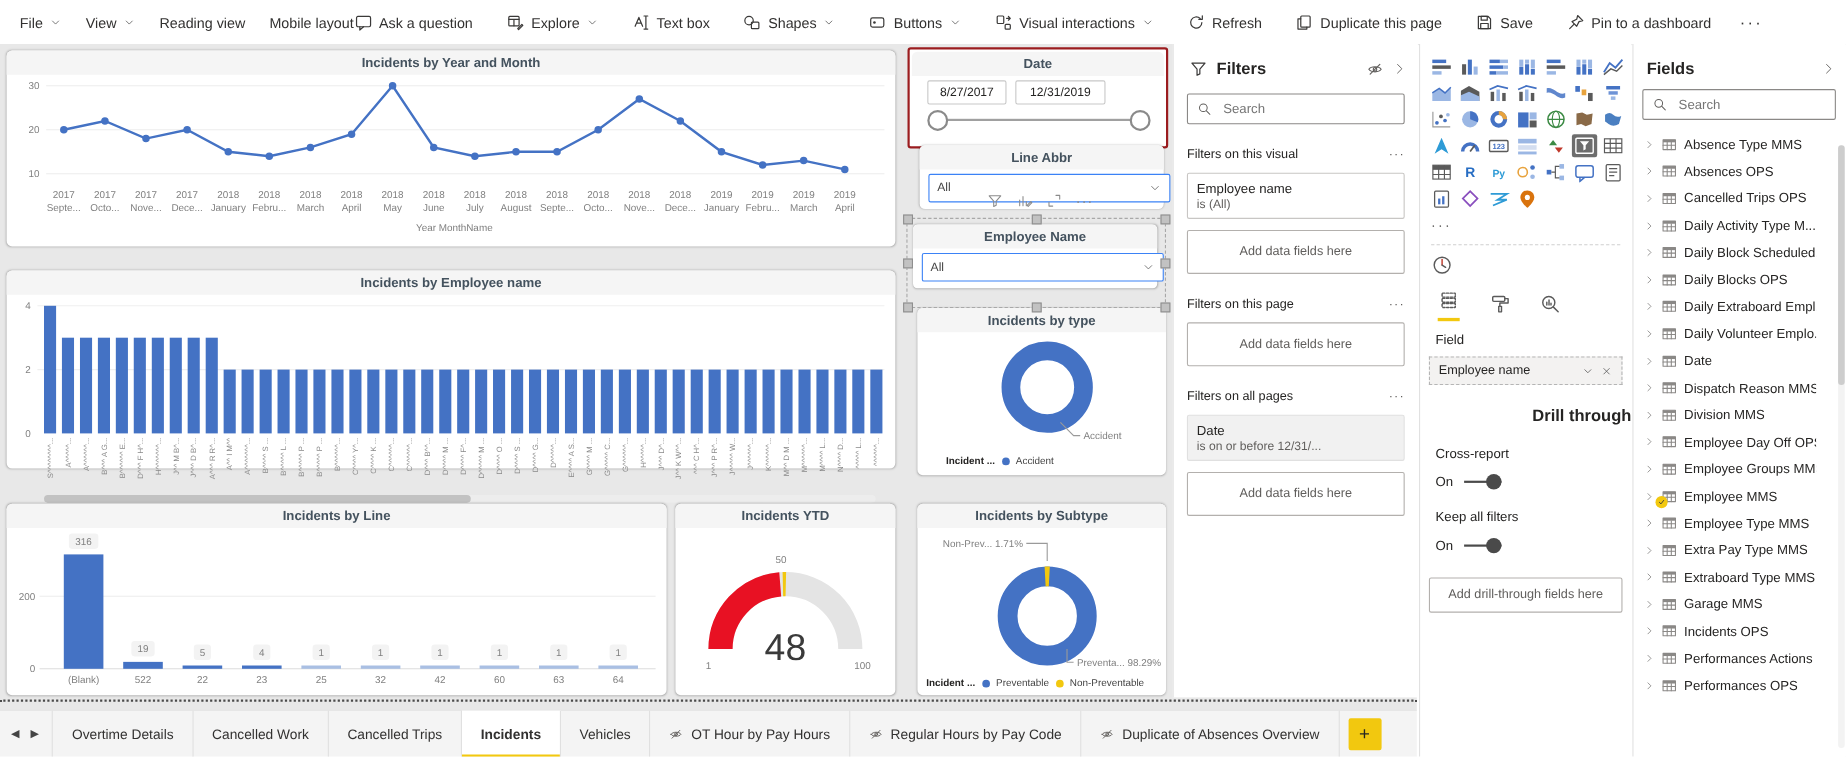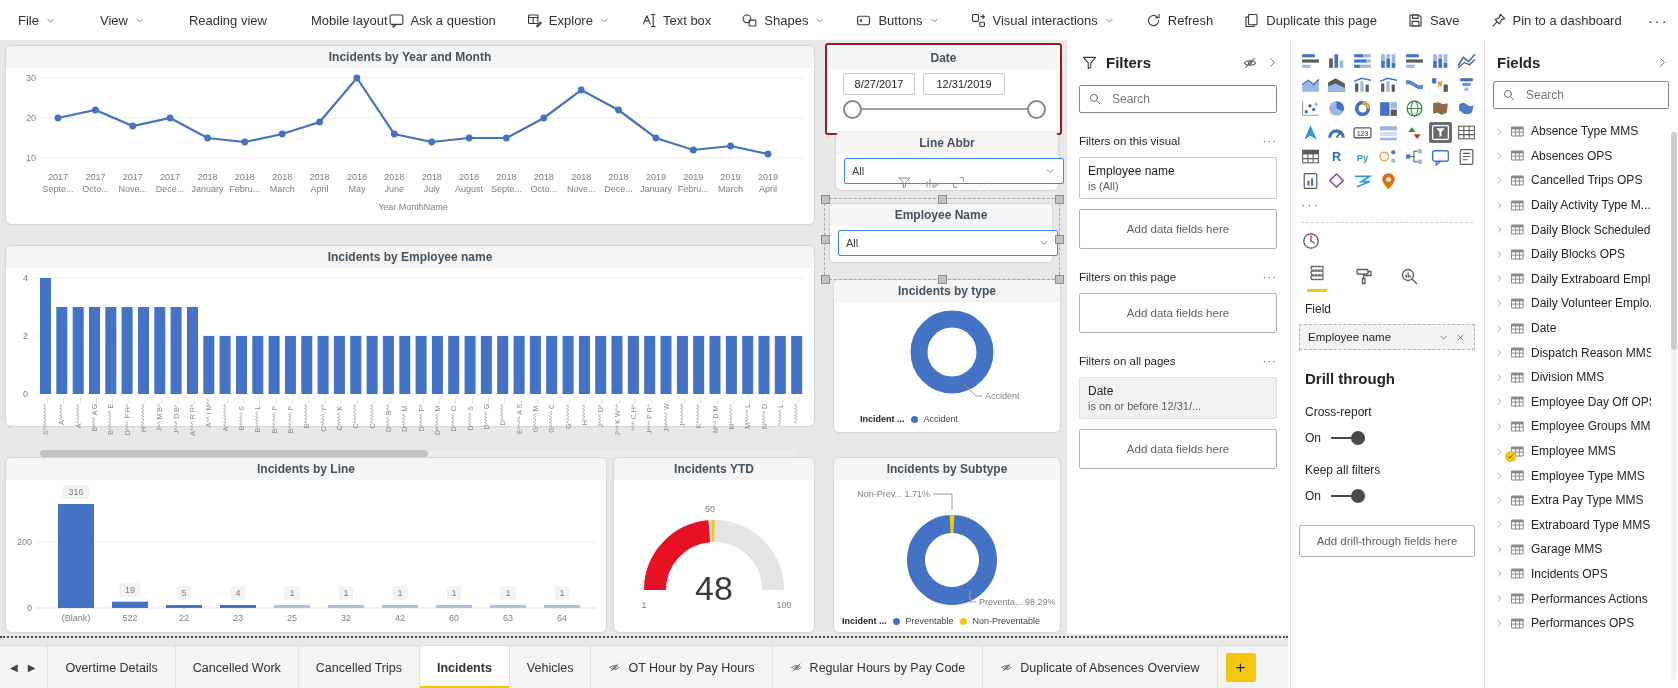--- a/index.html
+++ b/index.html
@@ -1,19 +1,19 @@
 <!DOCTYPE html>
 <html><head>
 <meta charset="utf-8">
 <style>
   html,body{margin:0;padding:0;background:#fff;}
   #app{position:relative;width:1678px;height:688px;font-family:"Liberation Sans","DejaVu Sans",sans-serif;color:#252423;overflow:hidden;background:#fff;user-select:none;}
   
   #menubar{position:absolute;left:0;top:0;width:1678px;height:40px;background:#fff;border-bottom:1px solid #e8e8e8;display:flex;align-items:center;font-size:13px;color:#323130;}
-  #menu-left{display:flex;gap:44px;padding-left:18px;align-items:center;}
+  #menu-left{display:flex;gap:22px;padding-left:18px;align-items:center;}
   #menu-right{display:flex;gap:30px;margin-left:auto;align-items:center;}
   .mitem{display:flex;align-items:center;gap:6px;cursor:pointer;white-space:nowrap;}
   .mitem svg{flex:0 0 auto;}
   #menu-more{padding-left:26px;margin-right:112px;font-size:15px;letter-spacing:2px;color:#323130;cursor:pointer;}
   
   #canvas{position:absolute;left:0;top:40px;width:1288px;height:605px;background:#e8e8e8;}
   .panel{position:absolute;background:#fff;border-radius:5px;box-shadow:0 0 2px rgba(0,0,0,.28);}
   .ptitle{height:22px;background:#f5f5f5;border-radius:5px 5px 0 0;display:flex;align-items:center;justify-content:center;font-size:12px;font-weight:bold;color:#44525e;}
   .tk{font-size:9px;fill:#808080;}
   .emp{font-size:7px;fill:#8a8a8a;}
@@ -65,21 +65,21 @@
   .vcell.sel{background:#6d6d6d;}
   #viz-more{padding:6px 10px;color:#605e5c;letter-spacing:2px;font-size:13px;}
   #viz-divider{margin:4px 10px;border-top:1px dashed #d0d0d0;}
   #viz-clock{padding:4px 10px;}
   #viz-tabs{display:flex;gap:26px;padding:8px 0 0 16px;align-items:flex-end;}
   .vtab{padding-bottom:6px;cursor:pointer;}
   .vtab.active{border-bottom:3px solid #F2C80F;}
   #field-label{padding:10px 0 0 14px;font-size:12px;color:#252423;}
   #field-well{margin:8px 8px 0 8px;border:1px dashed #b5b5b5;background:#f3f2f1;height:24px;display:flex;align-items:center;padding:0 8px;gap:6px;font-size:11.5px;color:#252423;}
   #field-well .spacer{flex:1;}
-  #drill-head{padding:20px 0 0 14px;font-size:15px;font-weight:bold;color:#252423;}
+  #drill-head{padding:20px 0 0 14px;font-size:15px;font-weight:bold;color:#252423;text-align:right;}
   .drill-label{padding:18px 0 0 14px;font-size:12px;color:#252423;}
   .toggle-row{display:flex;align-items:center;gap:10px;padding:12px 0 0 14px;font-size:12px;color:#252423;}
   .toggle{position:relative;width:34px;height:14px;cursor:pointer;}
   .toggle .line{position:absolute;left:0;top:6px;width:100%;height:2px;background:#4a4a4a;}
   .toggle .knobt{position:absolute;right:0;top:0;width:14px;height:14px;border-radius:50%;background:#4a4a4a;}
   #drill-add{margin:22px 8px 0 8px;border:1px solid #b3b0ad;border-radius:2px;height:30px;display:flex;align-items:center;justify-content:center;font-size:11.5px;color:#605e5c;}
   
   #flist{margin-top:10px;position:relative;}
   .frow{display:flex;align-items:center;height:24.6px;padding-left:10px;gap:6px;cursor:pointer;}
   .frow .fname{font-size:12px;color:#252423;white-space:nowrap;overflow:hidden;max-width:120px;}

